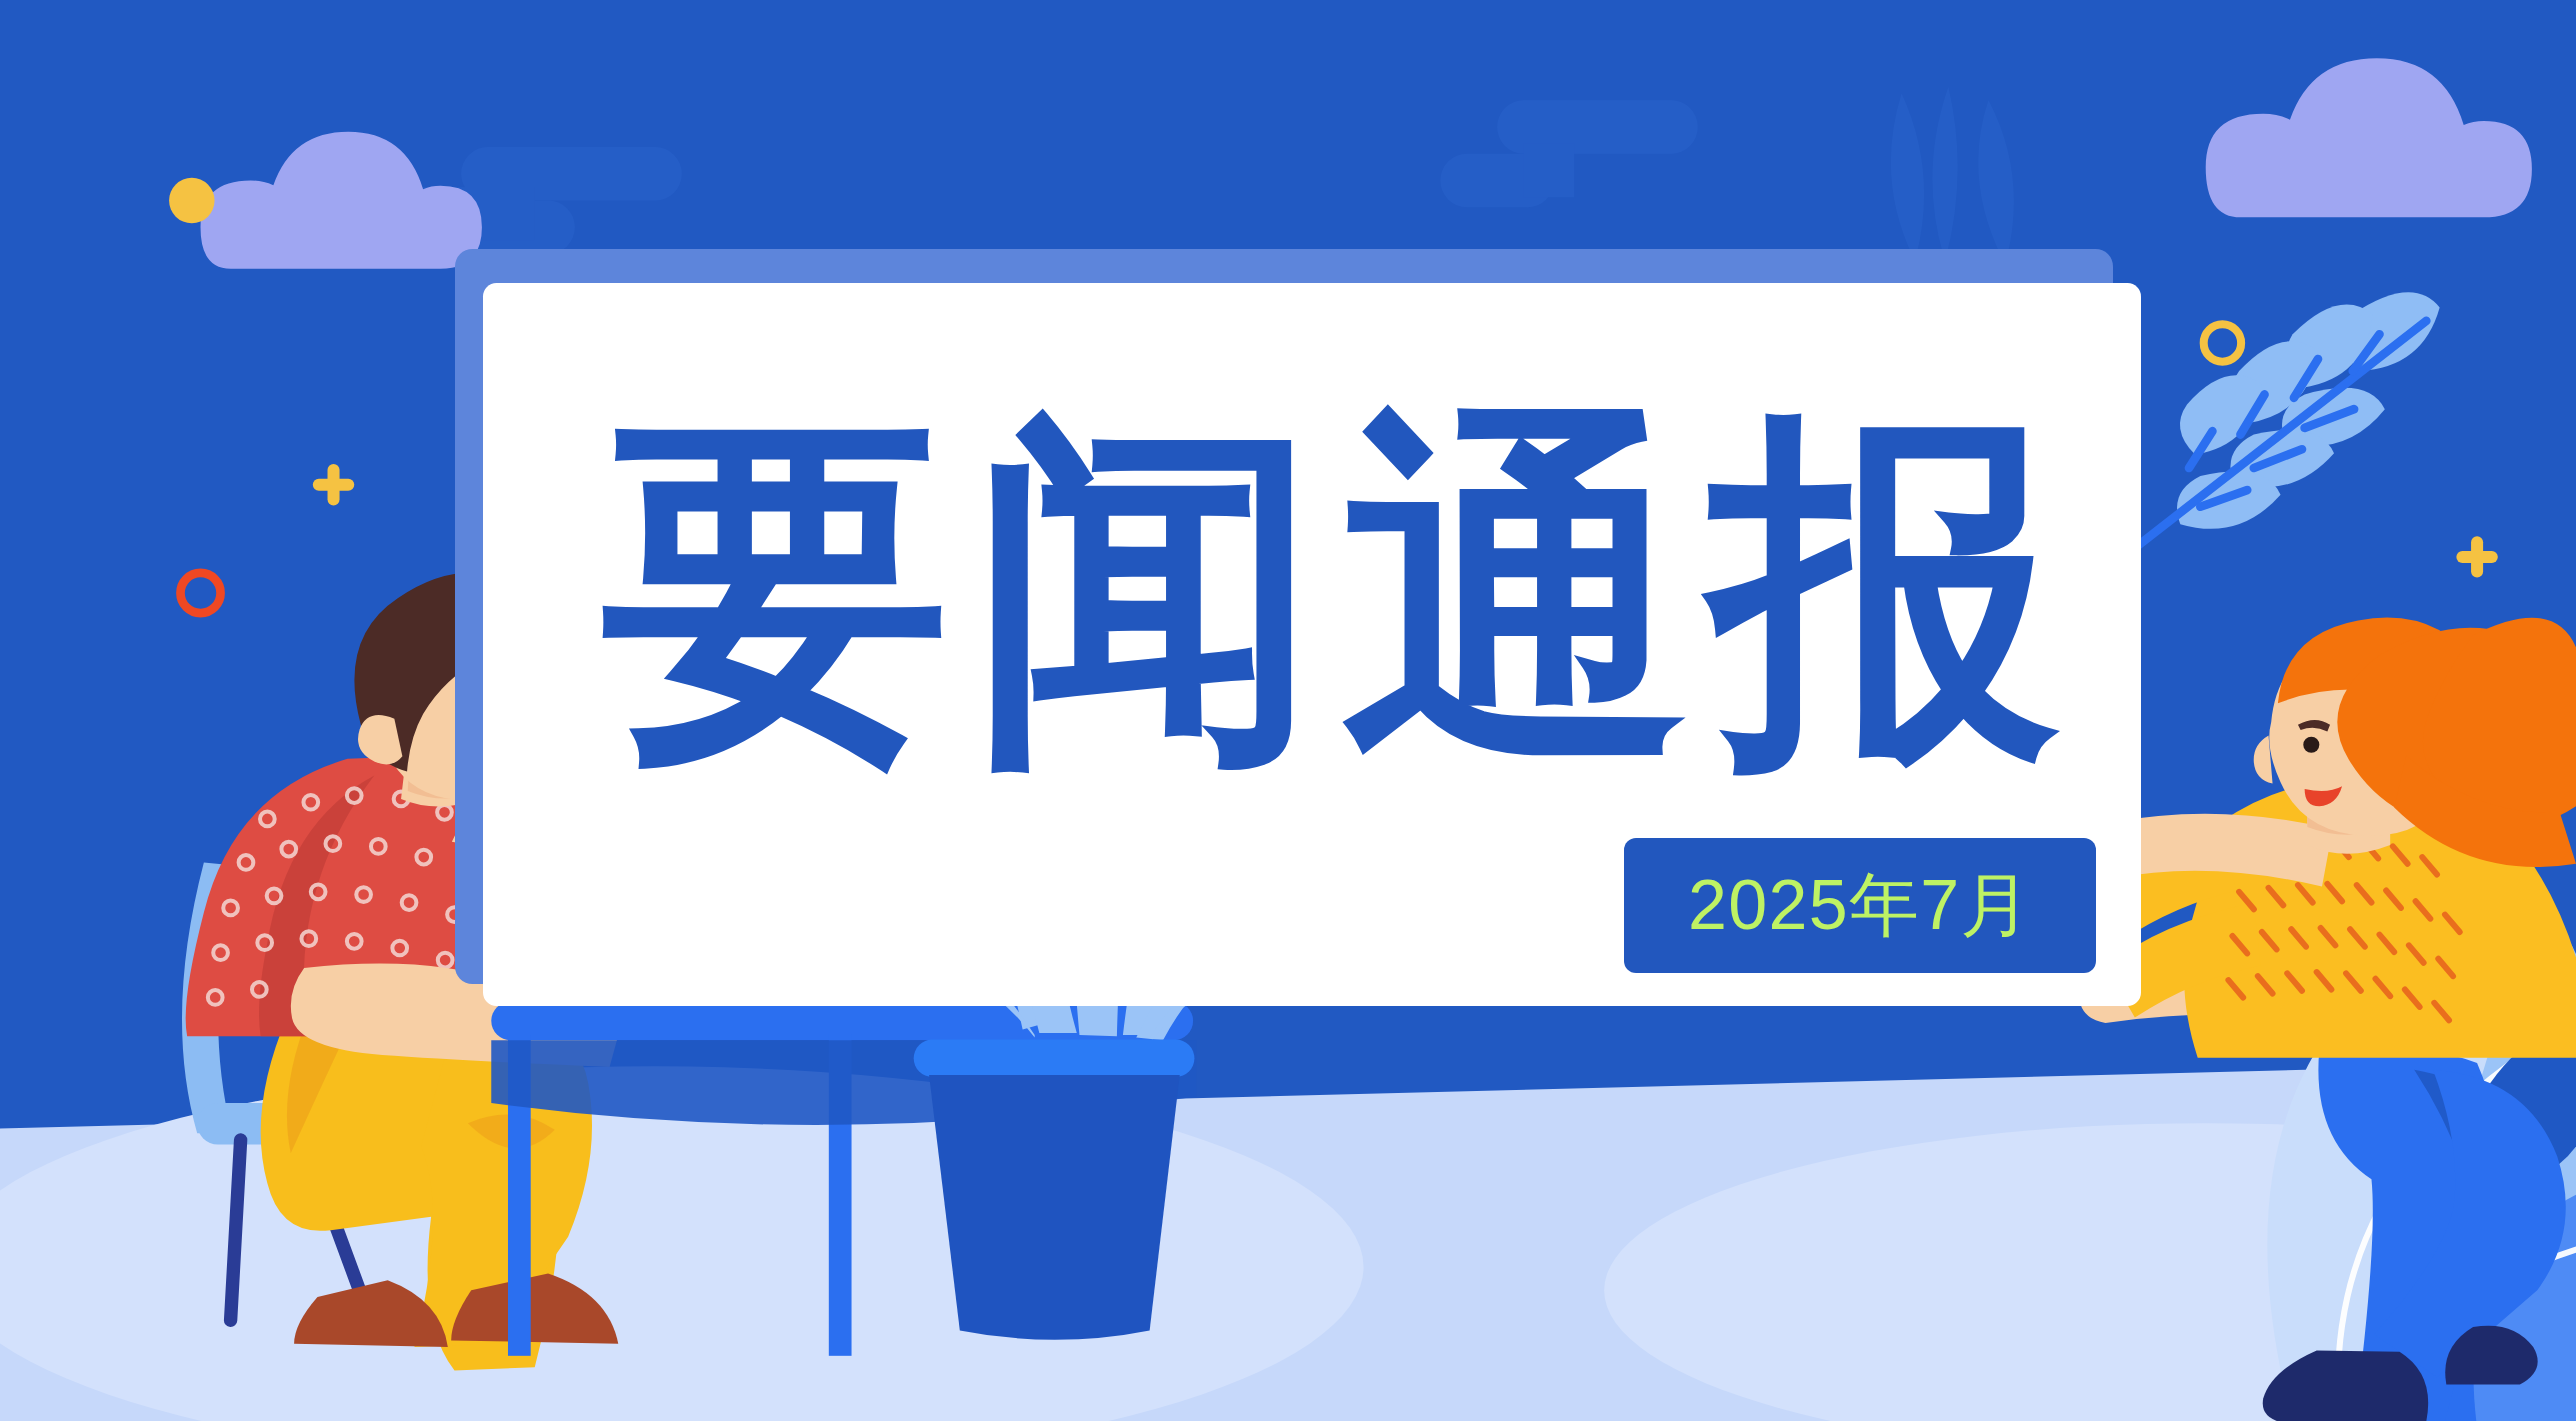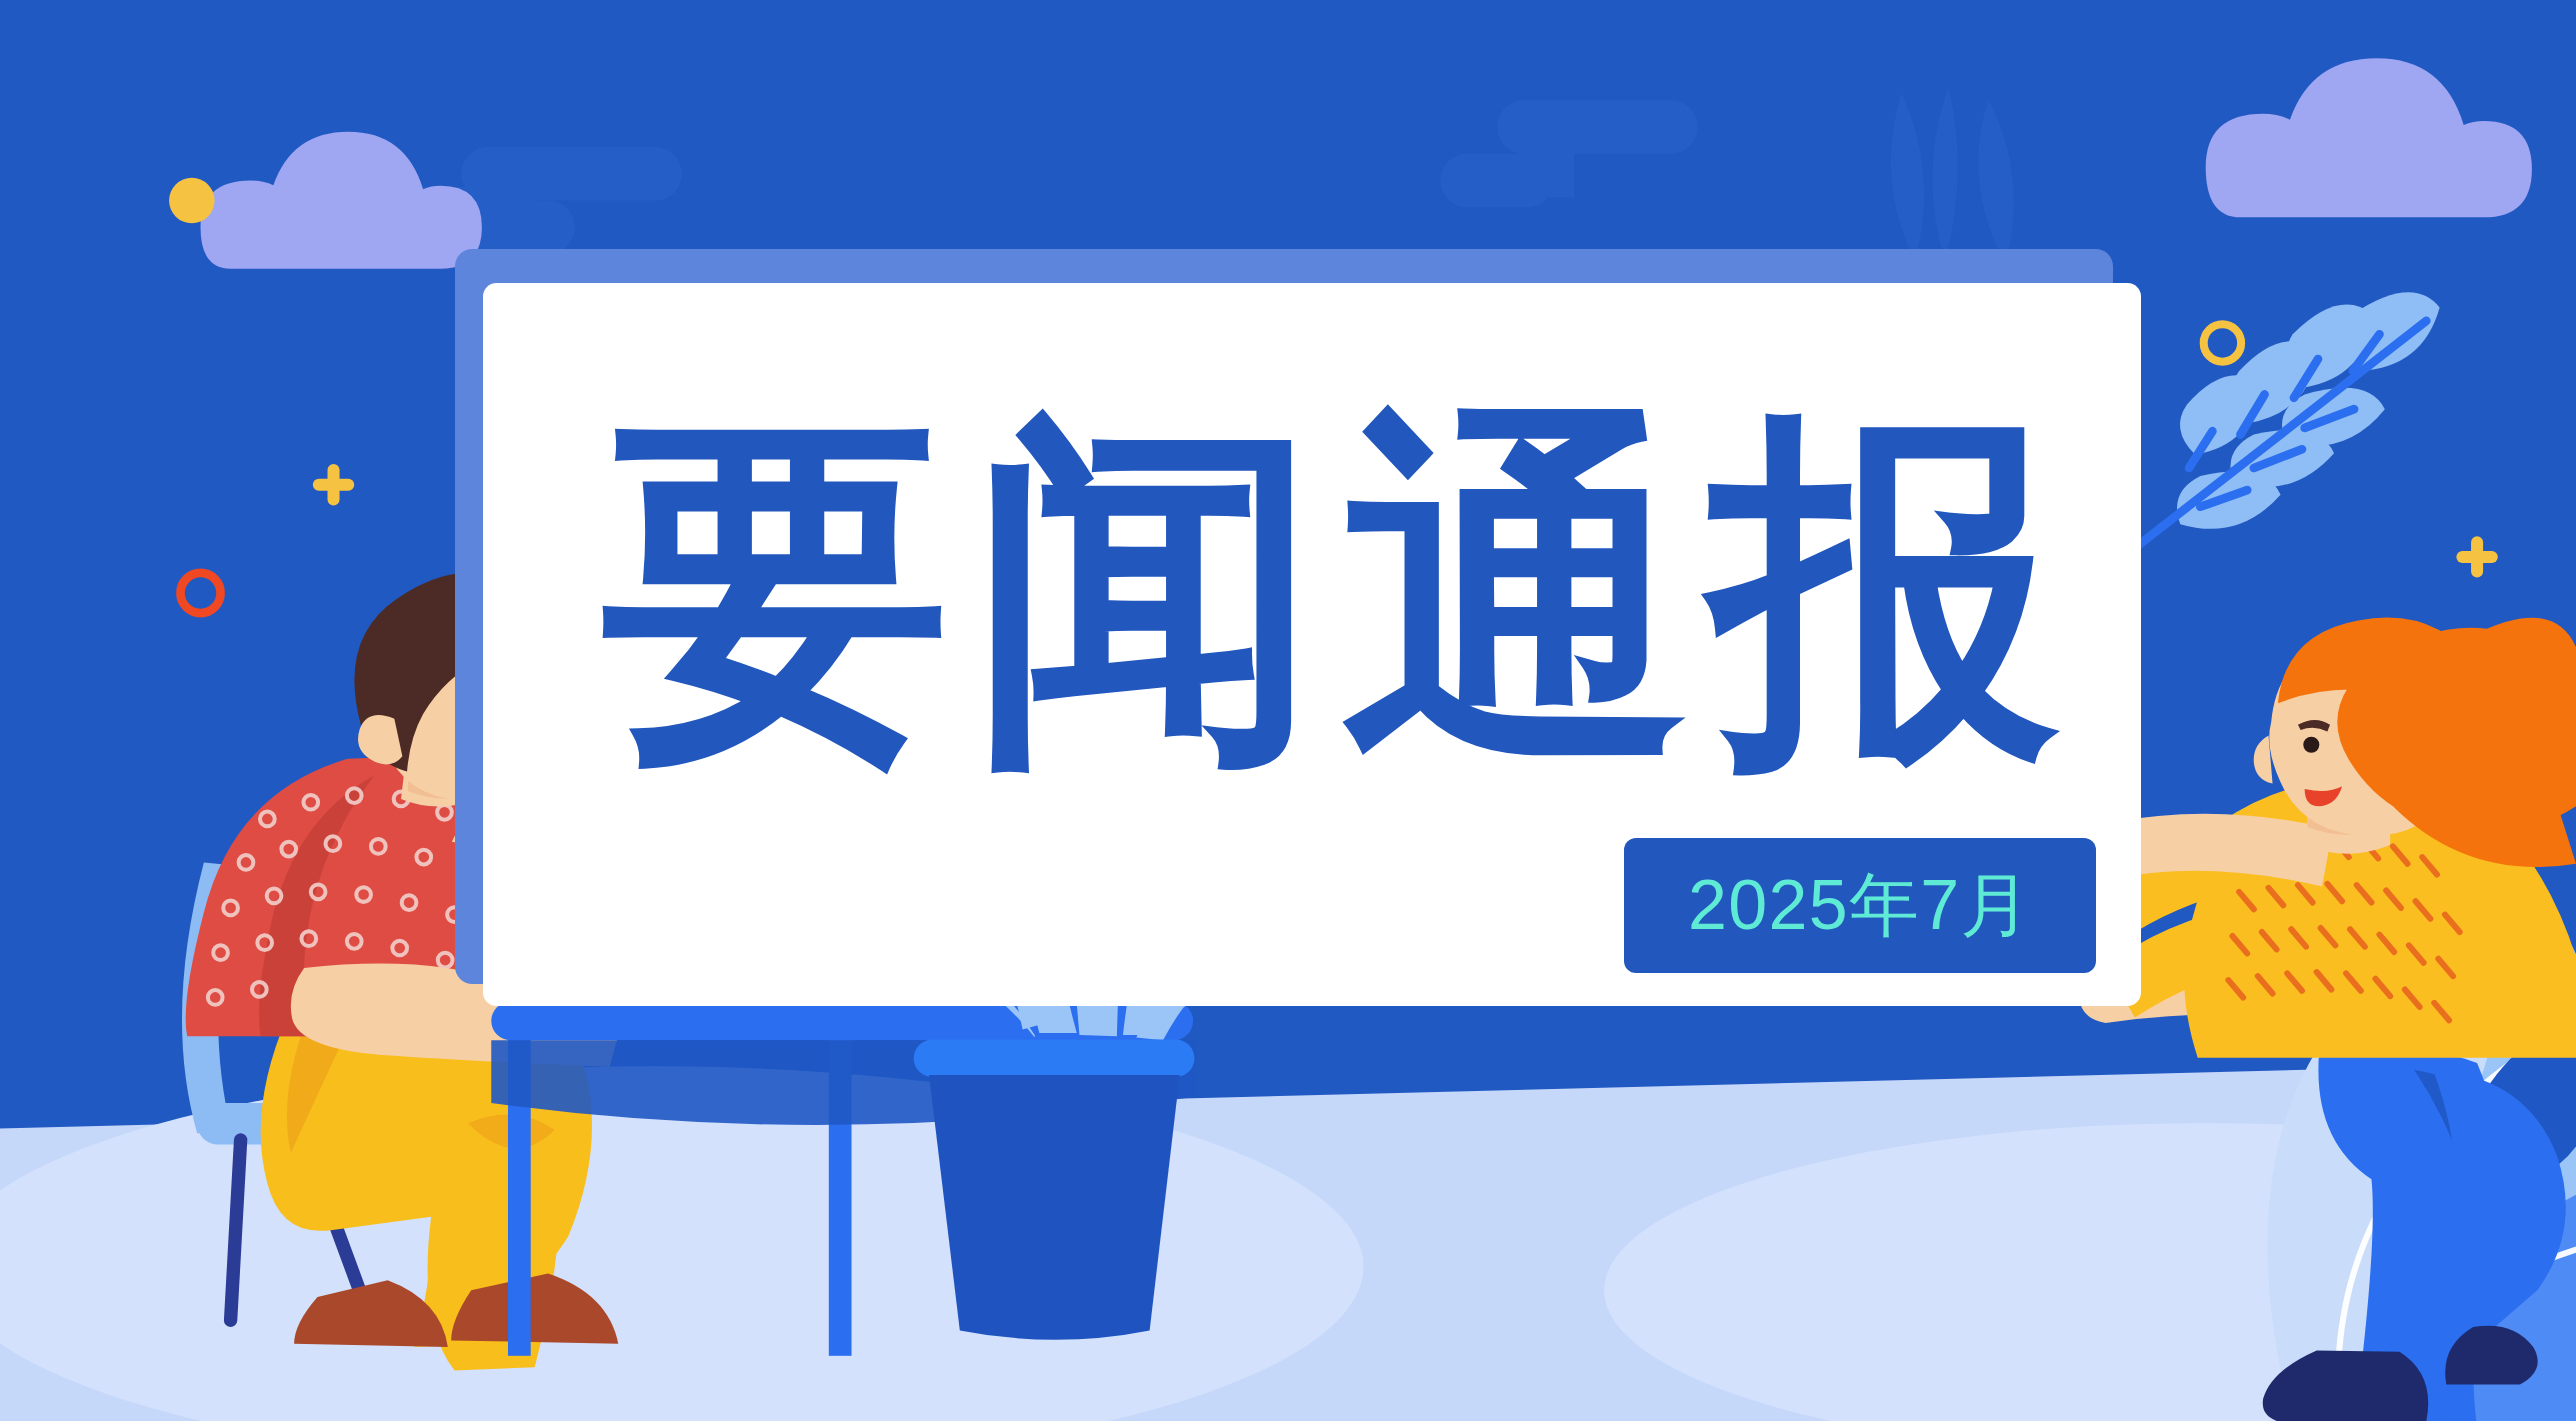--- a/index.html
+++ b/index.html
@@ -39,21 +39,21 @@
     user-select:none;
   }
   .title span{display:inline-block;transform:scaleY(1.06);}
 
   
   .badge{
     position:absolute;left:1624px;top:838px;
     width:472px;height:135px;
     background:#2257BE;border-radius:12px;
     display:flex;align-items:center;justify-content:center;
-    color:#5eead4;font-size:70px;letter-spacing:1.3px;
+    color:#bef264;font-size:70px;letter-spacing:1.3px;
     white-space:nowrap;
   }
 </style>
 </head>
 <body>
 
 <div id="banner">
 
   <svg class="layer" viewBox="0 0 3854 2127" preserveAspectRatio="none">
 

